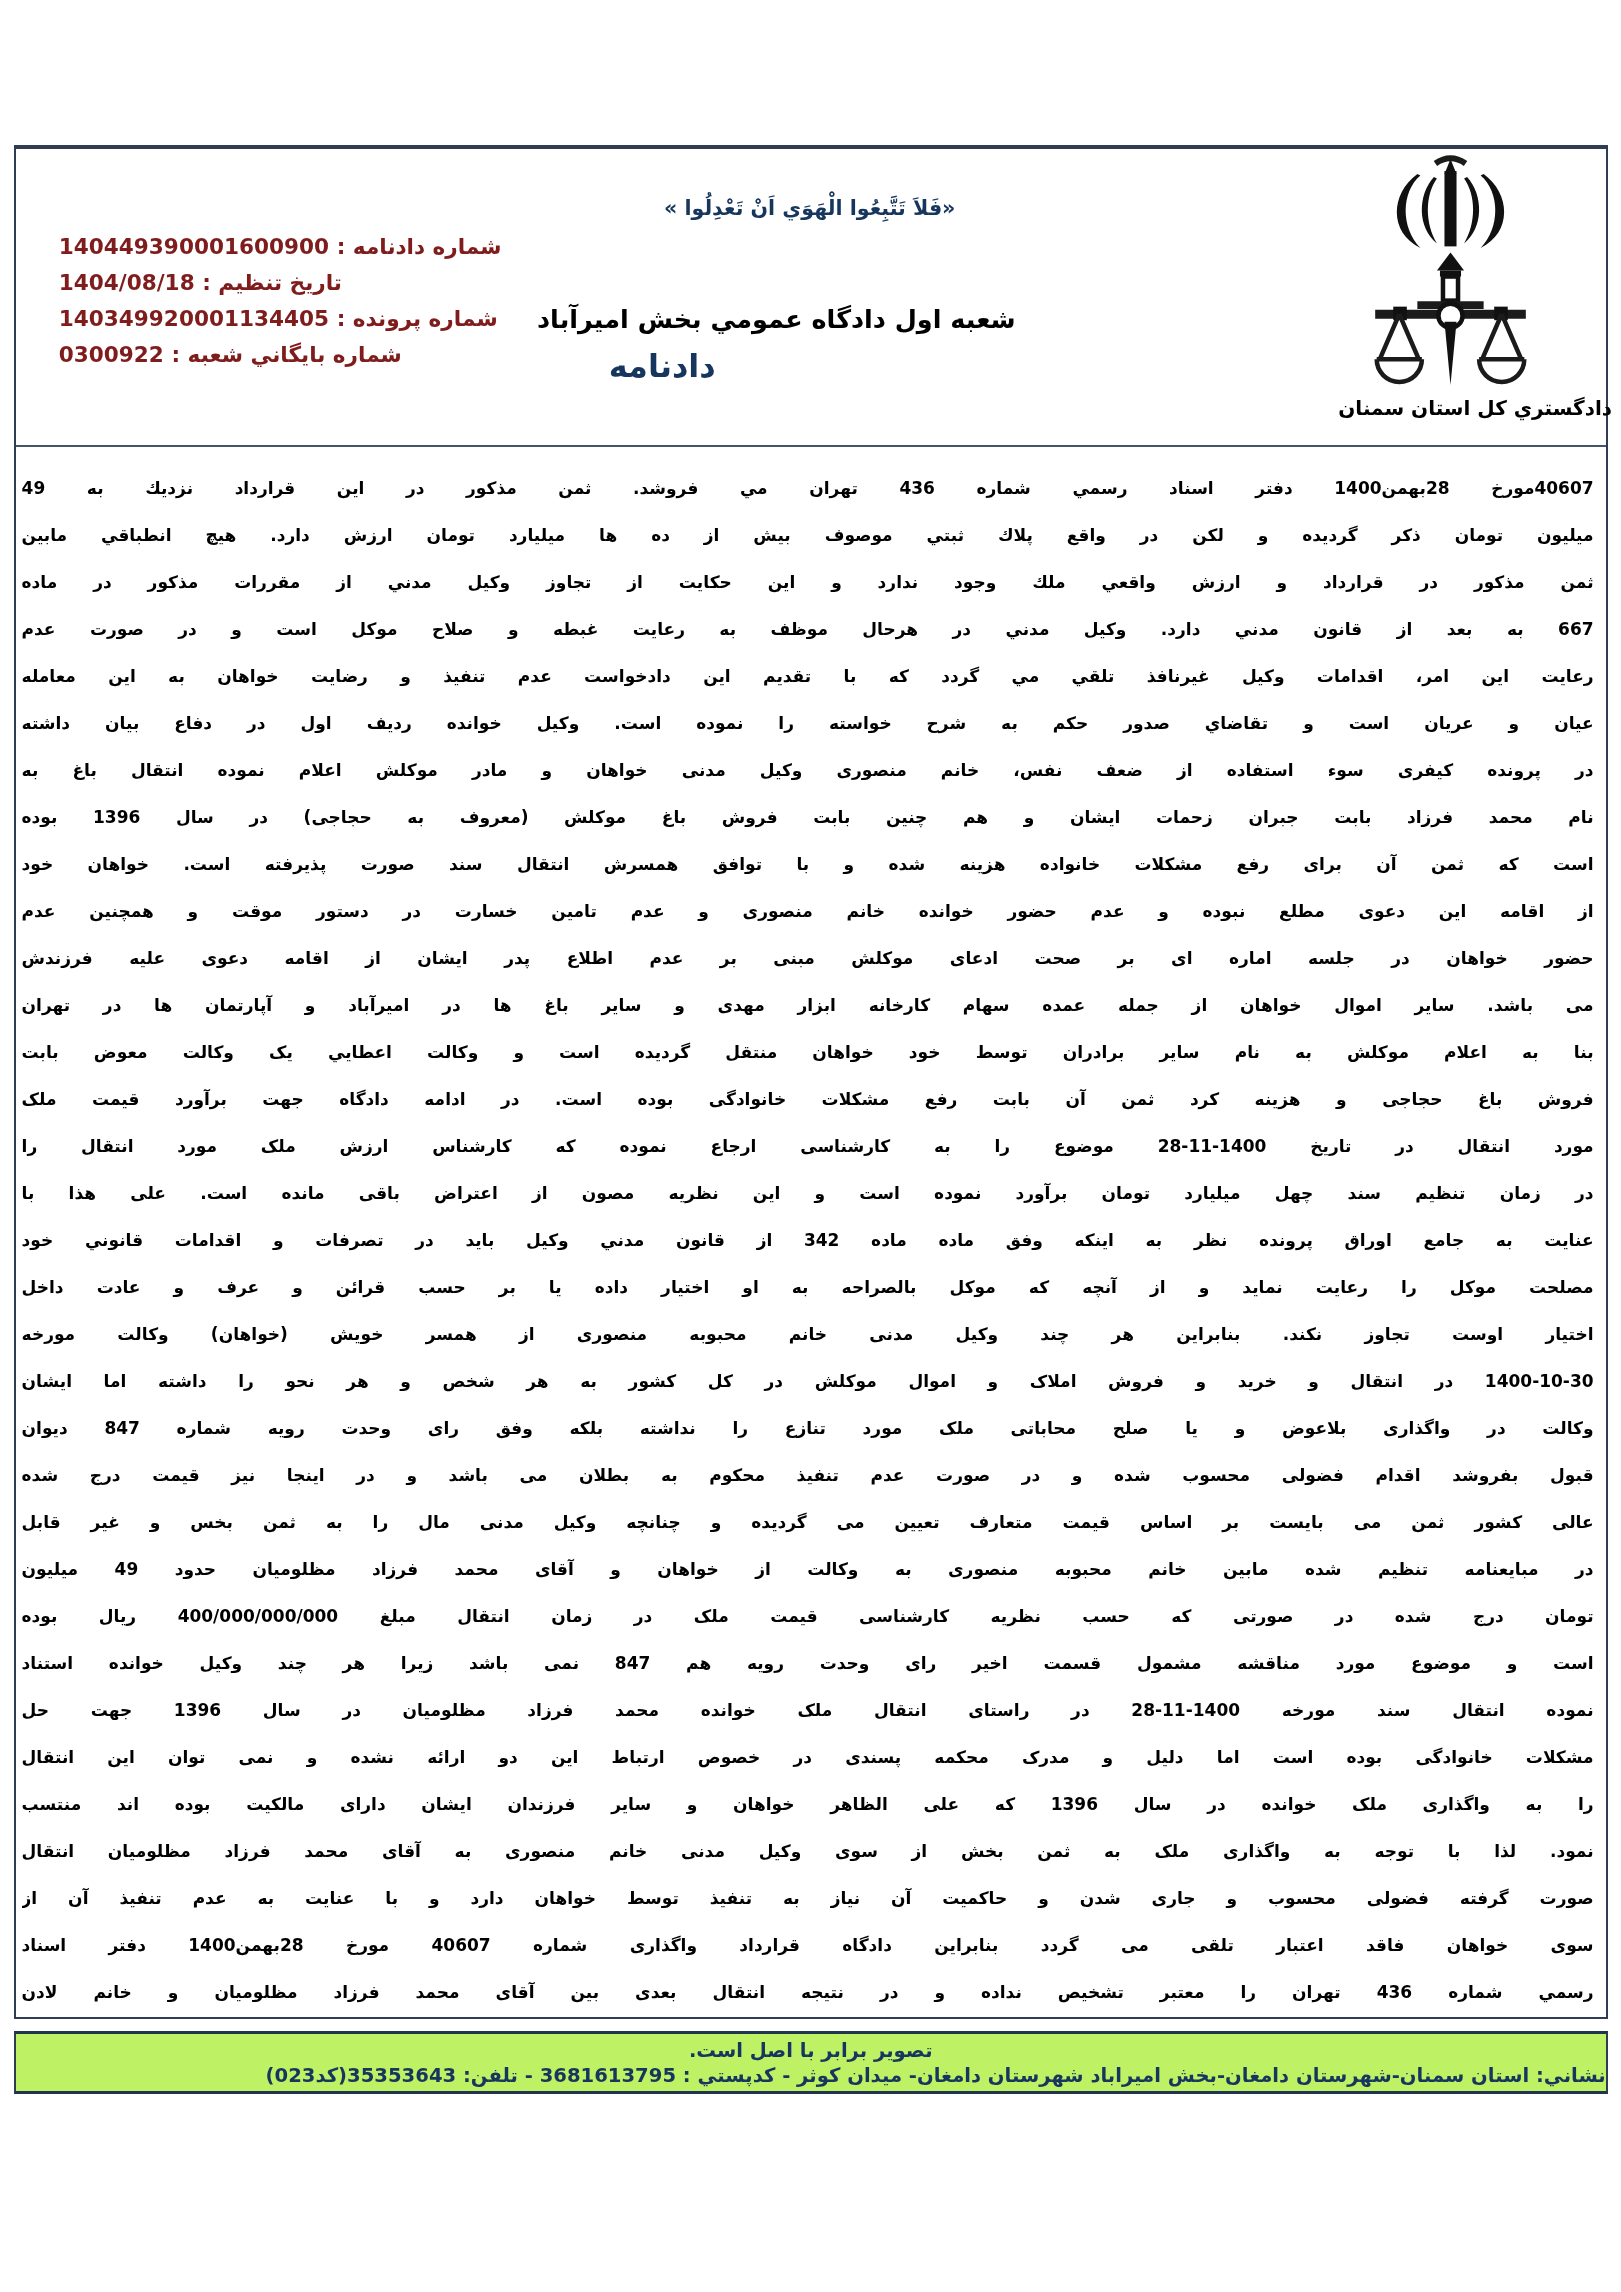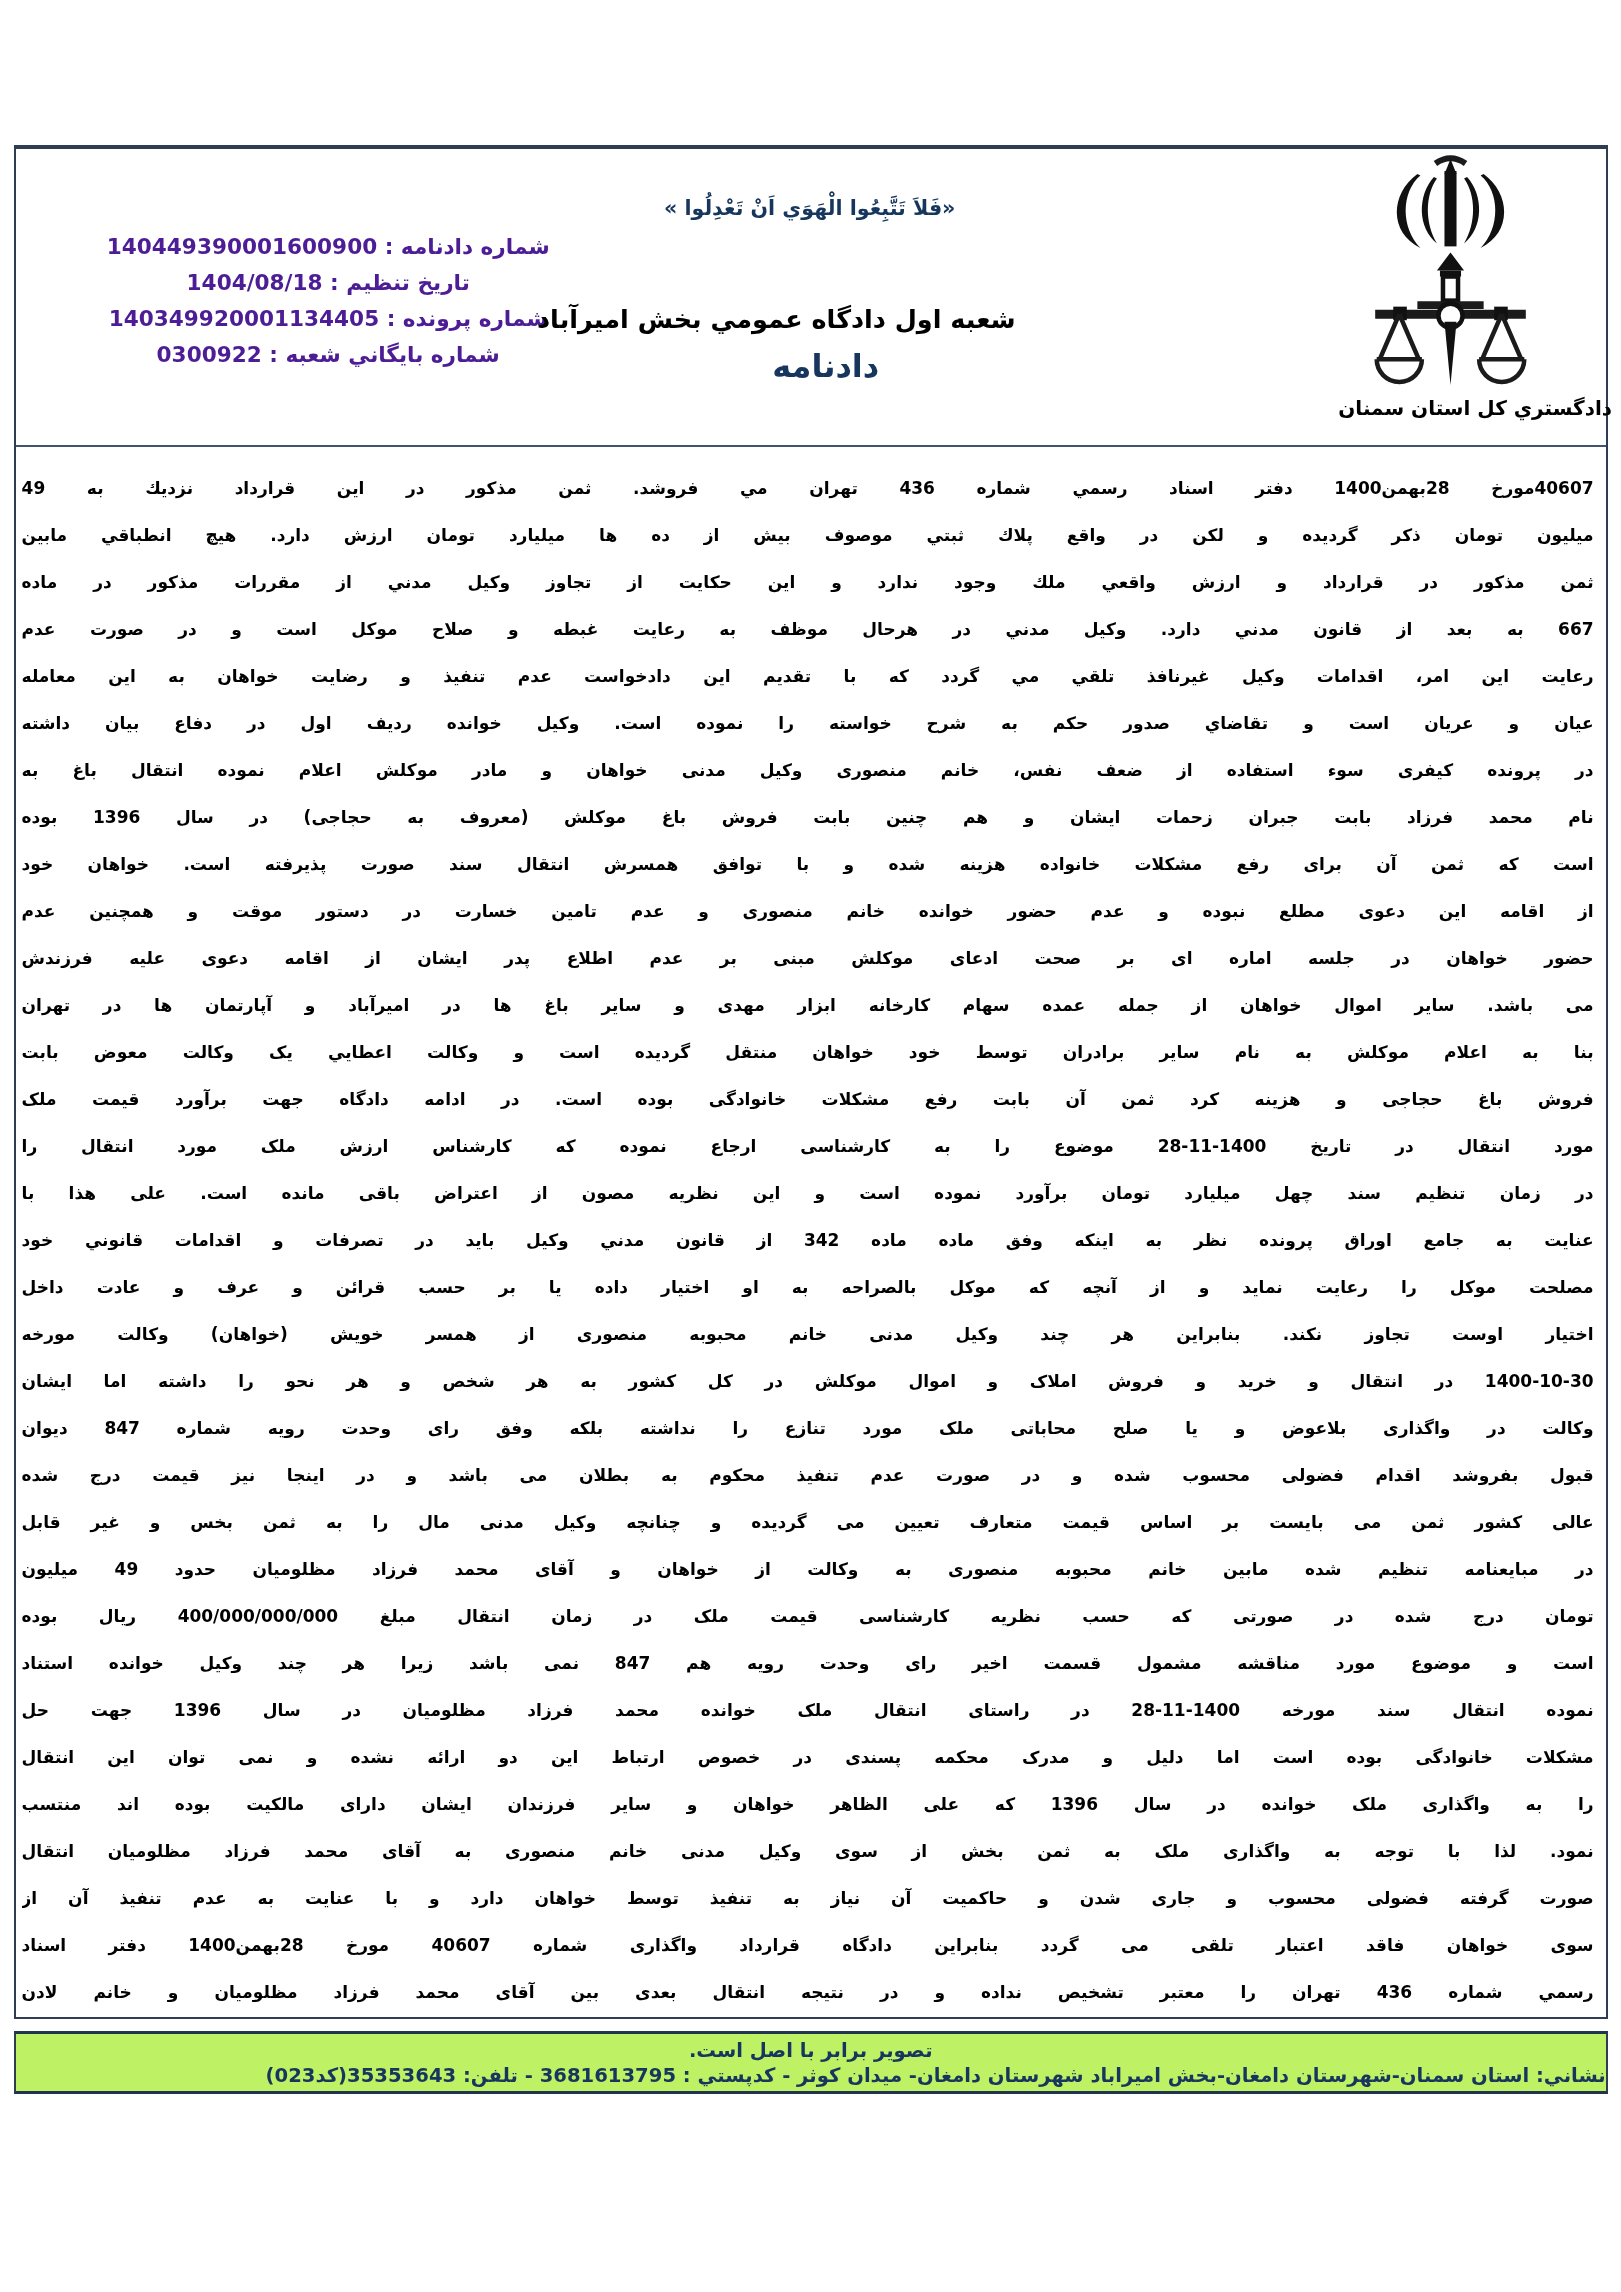--- a/index.html
+++ b/index.html
@@ -8,31 +8,31 @@
     font-family:"DejaVu Sans",sans-serif;
   }
   
   #main-box{
     position:absolute;left:13.7px;top:145px;width:1590px;height:1868px;
     border:2px solid #2E3D52;border-top:4.9px solid #2E3D52;background:#fff;
   }
   
   .meta{
     position:absolute;left:43px;top:80px;width:539px;
-    direction:rtl;text-align:center;
-    font-size:21.6px;font-weight:bold;line-height:36px;color:#4c1d95;
+    direction:rtl;text-align:left;
+    font-size:21.6px;font-weight:bold;line-height:36px;color:#7f1d1d;
     white-space:nowrap;
   }
   
   .center-head{position:absolute;left:588px;top:0;width:412px;direction:rtl;text-align:center;}
   .verse{position:absolute;left:0;top:47px;width:100%;text-align:center;
          font-size:20.6px;font-weight:bold;color:#17365D;white-space:nowrap;}
   .court{position:absolute;left:0;top:155px;width:100%;text-align:center;
          font-size:25.5px;font-weight:bold;color:#000;white-space:nowrap;}
-  .doc-title{position:absolute;left:16px;top:198px;width:100%;text-align:center;
+  .doc-title{position:absolute;left:5px;top:198px;width:100%;text-align:left;
          font-size:32px;font-weight:bold;color:#17365D;}
   
   .logo{position:absolute;left:1318px;top:3.9px;width:233px;height:241px;}
   .logo-caption{position:absolute;left:1276px;top:247px;width:367px;text-align:center;
          direction:rtl;font-size:20px;font-weight:bold;color:#000;white-space:nowrap;}
   
   .header-sep{position:absolute;left:0;top:296px;width:100%;height:2px;background:#44546A;}
   
   .body-text{
     position:absolute;left:5.9px;top:316px;width:1572px;

